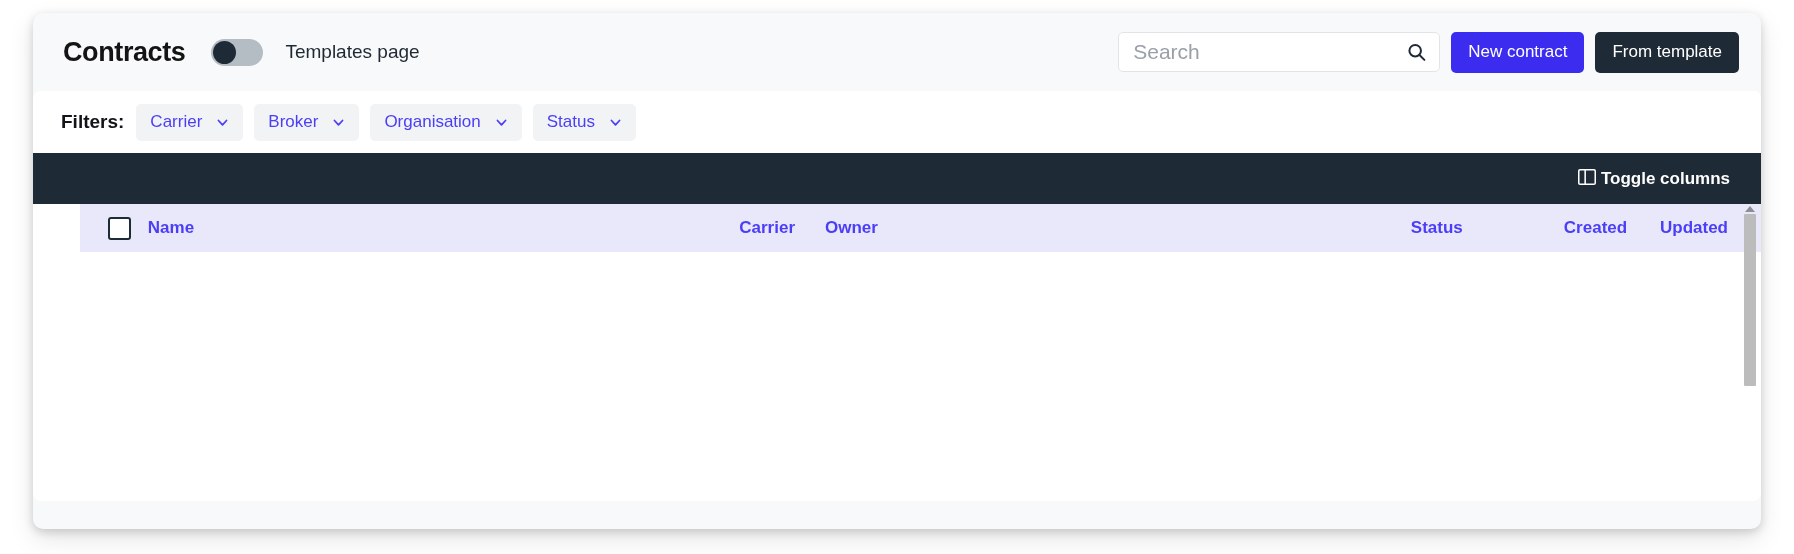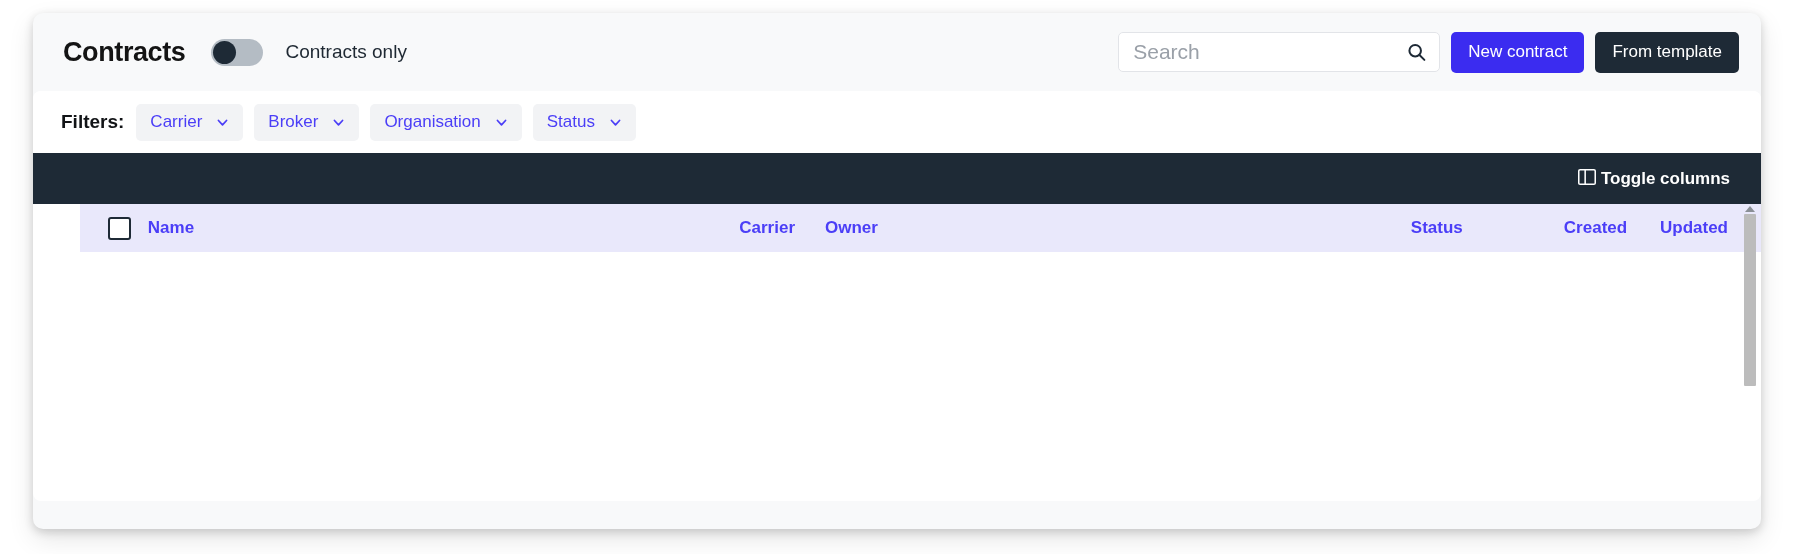--- a/index.html
+++ b/index.html
@@ -318,21 +318,21 @@
 
 <div class="page">
 
   <div class="topbar">
     <div class="title-wrap" style="padding-left:30px;">
       <div class="title">Contracts</div>
 
       <div class="toggle">
         <div class="knob"></div>
       </div>
-      <div class="toggle-label">Contracts only</div>
+      <div class="toggle-label">Templates page</div>
     </div>
 
     <div class="topbar-right">
       <div class="search">
         <input type="text" placeholder="Search" style="">
         <span class="search-icon">
           <svg viewBox="0 0 24 24" width="21" height="21" fill="none" stroke="#1e2a36" stroke-width="2.3" stroke-linecap="round">
             <circle cx="10.5" cy="10.5" r="6.6"></circle>
             <line x1="15.4" y1="15.4" x2="21" y2="21"></line>
           </svg>

